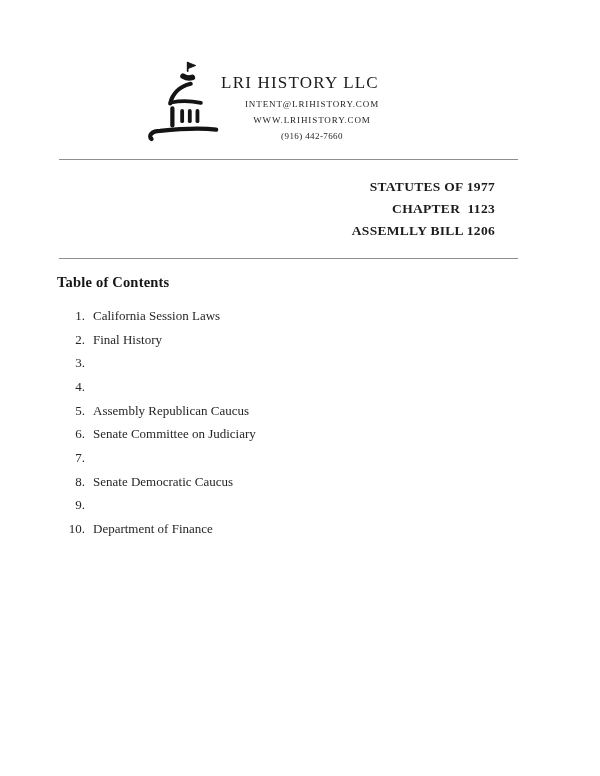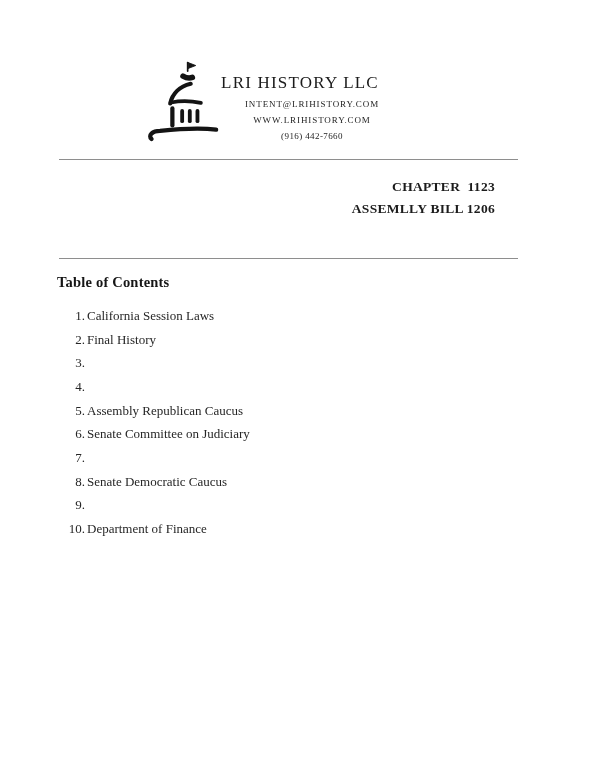--- a/index.html
+++ b/index.html
@@ -85,21 +85,21 @@
     height: 23.7px;
     font-size: 13px;
     color: #262626;
   }
   .toc-list .num {
     display: inline-block;
     width: 28px;
     text-align: right;
     flex: 0 0 28px;
   }
-  .toc-list .label { margin-left: 2px; }
+  .toc-list .label { margin-left: 8px; }
 </style>
 </head>
 <body>
 
 <div class="page">
 
   <header class="letterhead">
     <svg class="logo" width="88" height="85" viewBox="0 0 100 100" aria-hidden="true">
       <g fill="none" stroke="#141414" stroke-linecap="round">
 
@@ -124,20 +124,21 @@
       <div class="company">LRI HISTORY LLC</div>
       <div class="contact">INTENT@LRIHISTORY.COM</div>
       <div class="contact">WWW.LRIHISTORY.COM</div>
       <div class="contact phone">(916) 442-7660</div>
     </div>
   </header>
 
   <hr class="rule rule-top">
 
   <section class="reference">
+    <div class="ref-line">STATUTES OF 1977</div>
     <div class="ref-line">CHAPTER  1123</div>
     <div class="ref-line">ASSEMLLY BILL 1206</div>
   </section>
 
   <hr class="rule rule-bottom">
 
   <main>
     <h2 class="toc-title">Table of Contents</h2>
     <ol class="toc-list">
         <li>

